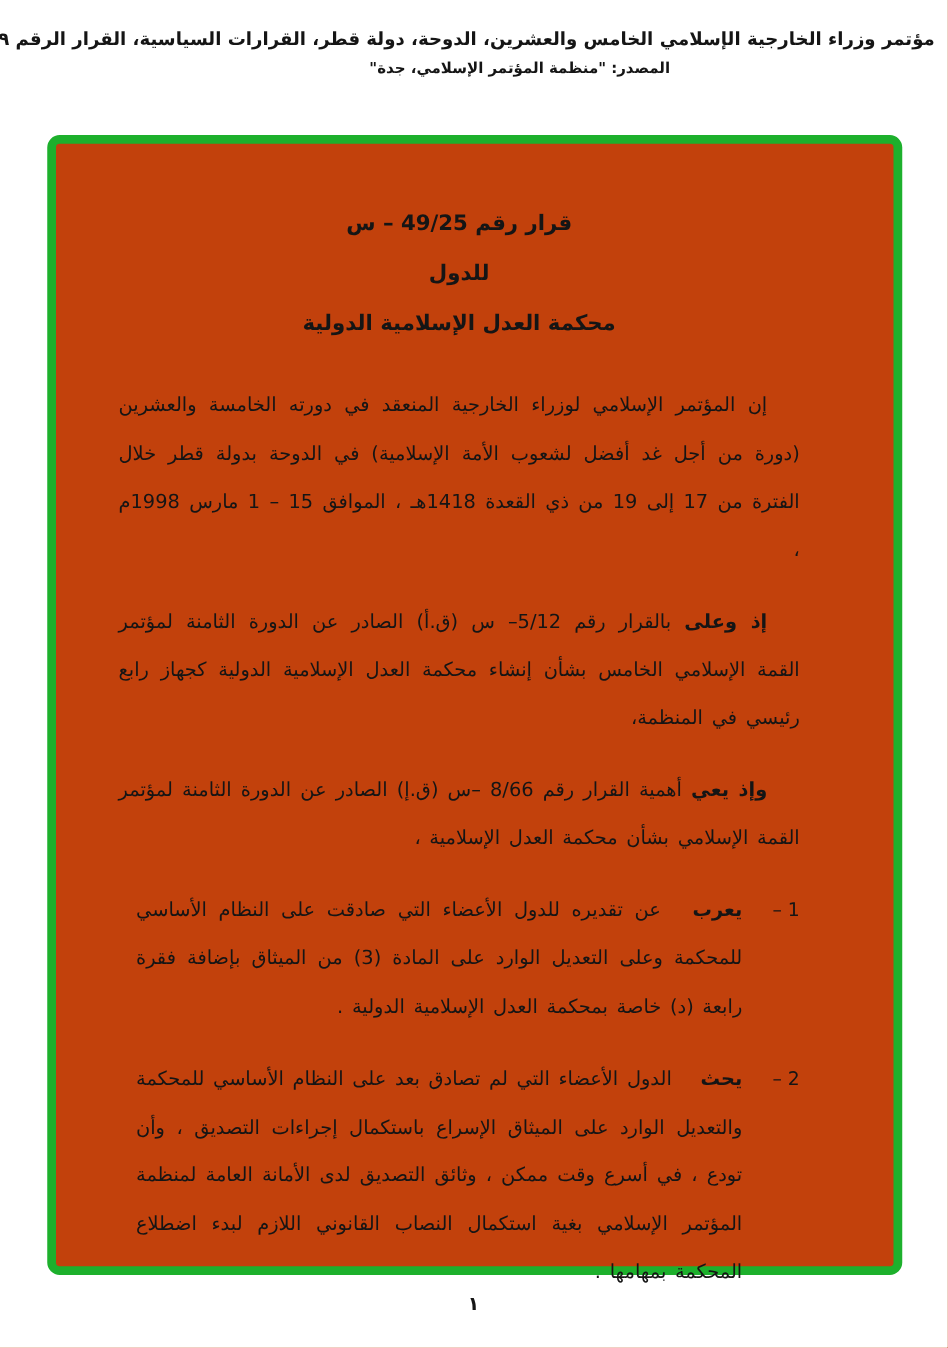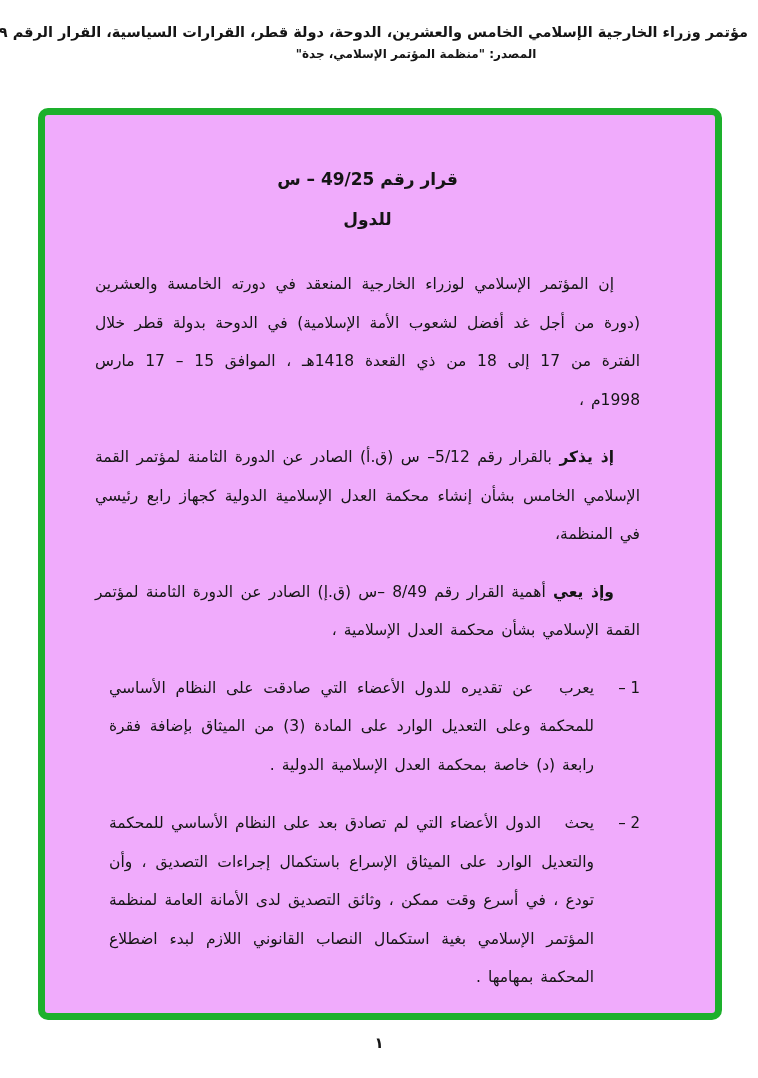--- a/index.html
+++ b/index.html
@@ -18,21 +18,21 @@
     white-space:nowrap;
   }
   .top-header .h2{
     font-size:12px;font-weight:bold;margin-top:7px;
   }
   
   .green-box{
     position:absolute;left:38px;top:108px;
     width:684px;height:912px;box-sizing:border-box;
     border:7px solid #1db02c;border-radius:10px;
-    background:#f0abfc;
+    background:#c2410c;
     padding:30px 75px 20px 50px;
   }
   .doc-title{
     text-align:center;direction:rtl;margin-top:14px;
   }
   .doc-title div{
     font-weight:bold;font-size:17px;line-height:40px;
   }
   .body-text{margin-top:26px;}
   .para{
@@ -50,49 +50,50 @@
   .item-marker{
     flex:0 0 46px;direction:rtl;
     font-size:15px;line-height:38.5px;
     white-space:nowrap;
   }
   .item-body{
     flex:1 1 auto;direction:rtl;text-align:justify;
     font-size:15.5px;line-height:38.5px;
     word-spacing:2px;margin-left:14px;
   }
-  .item-body b{font-weight:normal;margin-left:16px;}
+  .item-body b{font-weight:bold;margin-left:16px;}
   .page-number{
     position:absolute;left:0;right:0;top:1034px;
     text-align:center;font-size:15px;font-weight:bold;
   }
 </style>
 </head>
 <body>
 
 <div class="top-header">
   <div class="h1">مؤتمر وزراء الخارجية الإسلامي الخامس والعشرين، الدوحة، دولة قطر، القرارات السياسية، القرار الرقم ٢٥/٤٩-س</div>
   <div class="h2">المصدر:  "منظمة المؤتمر الإسلامي، جدة"</div>
 </div>
 
 <div class="green-box">
 
   <div class="doc-title">
     <div>قرار رقم 49/25 – س</div>
     <div>للدول</div>
+    <div>محكمة العدل الإسلامية الدولية</div>
   </div>
 
   <div class="body-text">
 
-    <p class="para"><b></b><span>إن المؤتمر الإسلامي لوزراء الخارجية المنعقد في دورته الخامسة والعشرين (دورة من أجل غد أفضل لشعوب الأمة الإسلامية) في الدوحة بدولة قطر خلال الفترة من 17 إلى 18 من ذي القعدة 1418هـ ، الموافق 15 – 17 مارس 1998م ،</span></p>
+    <p class="para"><b></b><span>إن المؤتمر الإسلامي لوزراء الخارجية المنعقد في دورته الخامسة والعشرين (دورة من أجل غد أفضل لشعوب الأمة الإسلامية) في الدوحة بدولة قطر خلال الفترة من 17 إلى 19 من ذي القعدة 1418هـ ، الموافق 15 – 1 مارس 1998م ،</span></p>
 
-    <p class="para"><b>إذ يذكر</b><span> بالقرار رقم 5/12– س (ق.أ) الصادر عن الدورة الثامنة لمؤتمر القمة الإسلامي الخامس بشأن إنشاء محكمة العدل الإسلامية الدولية كجهاز رابع رئيسي في المنظمة،</span></p>
+    <p class="para"><b>إذ وعلى</b><span> بالقرار رقم 5/12– س (ق.أ) الصادر عن الدورة الثامنة لمؤتمر القمة الإسلامي الخامس بشأن إنشاء محكمة العدل الإسلامية الدولية كجهاز رابع رئيسي في المنظمة،</span></p>
 
 
-    <p class="para"><b>وإذ يعي</b><span> أهمية القرار رقم 8/49 –س (ق.إ) الصادر عن الدورة الثامنة لمؤتمر القمة الإسلامي بشأن محكمة العدل الإسلامية ،</span></p>
+    <p class="para"><b>وإذ يعي</b><span> أهمية القرار رقم 8/66 –س (ق.إ) الصادر عن الدورة الثامنة لمؤتمر القمة الإسلامي بشأن محكمة العدل الإسلامية ،</span></p>
 
     <div class="items">
 
       <div class="item">
         <span class="item-marker"><span>1</span> <span>–</span></span>
         <span class="item-body"><b>يعرب</b><span> عن تقديره للدول الأعضاء التي صادقت على النظام الأساسي للمحكمة وعلى التعديل الوارد على المادة (3) من الميثاق بإضافة فقرة رابعة (د) خاصة بمحكمة العدل الإسلامية الدولية .</span></span>
       </div>
 
       <div class="item">
         <span class="item-marker"><span>2</span> <span>–</span></span>

